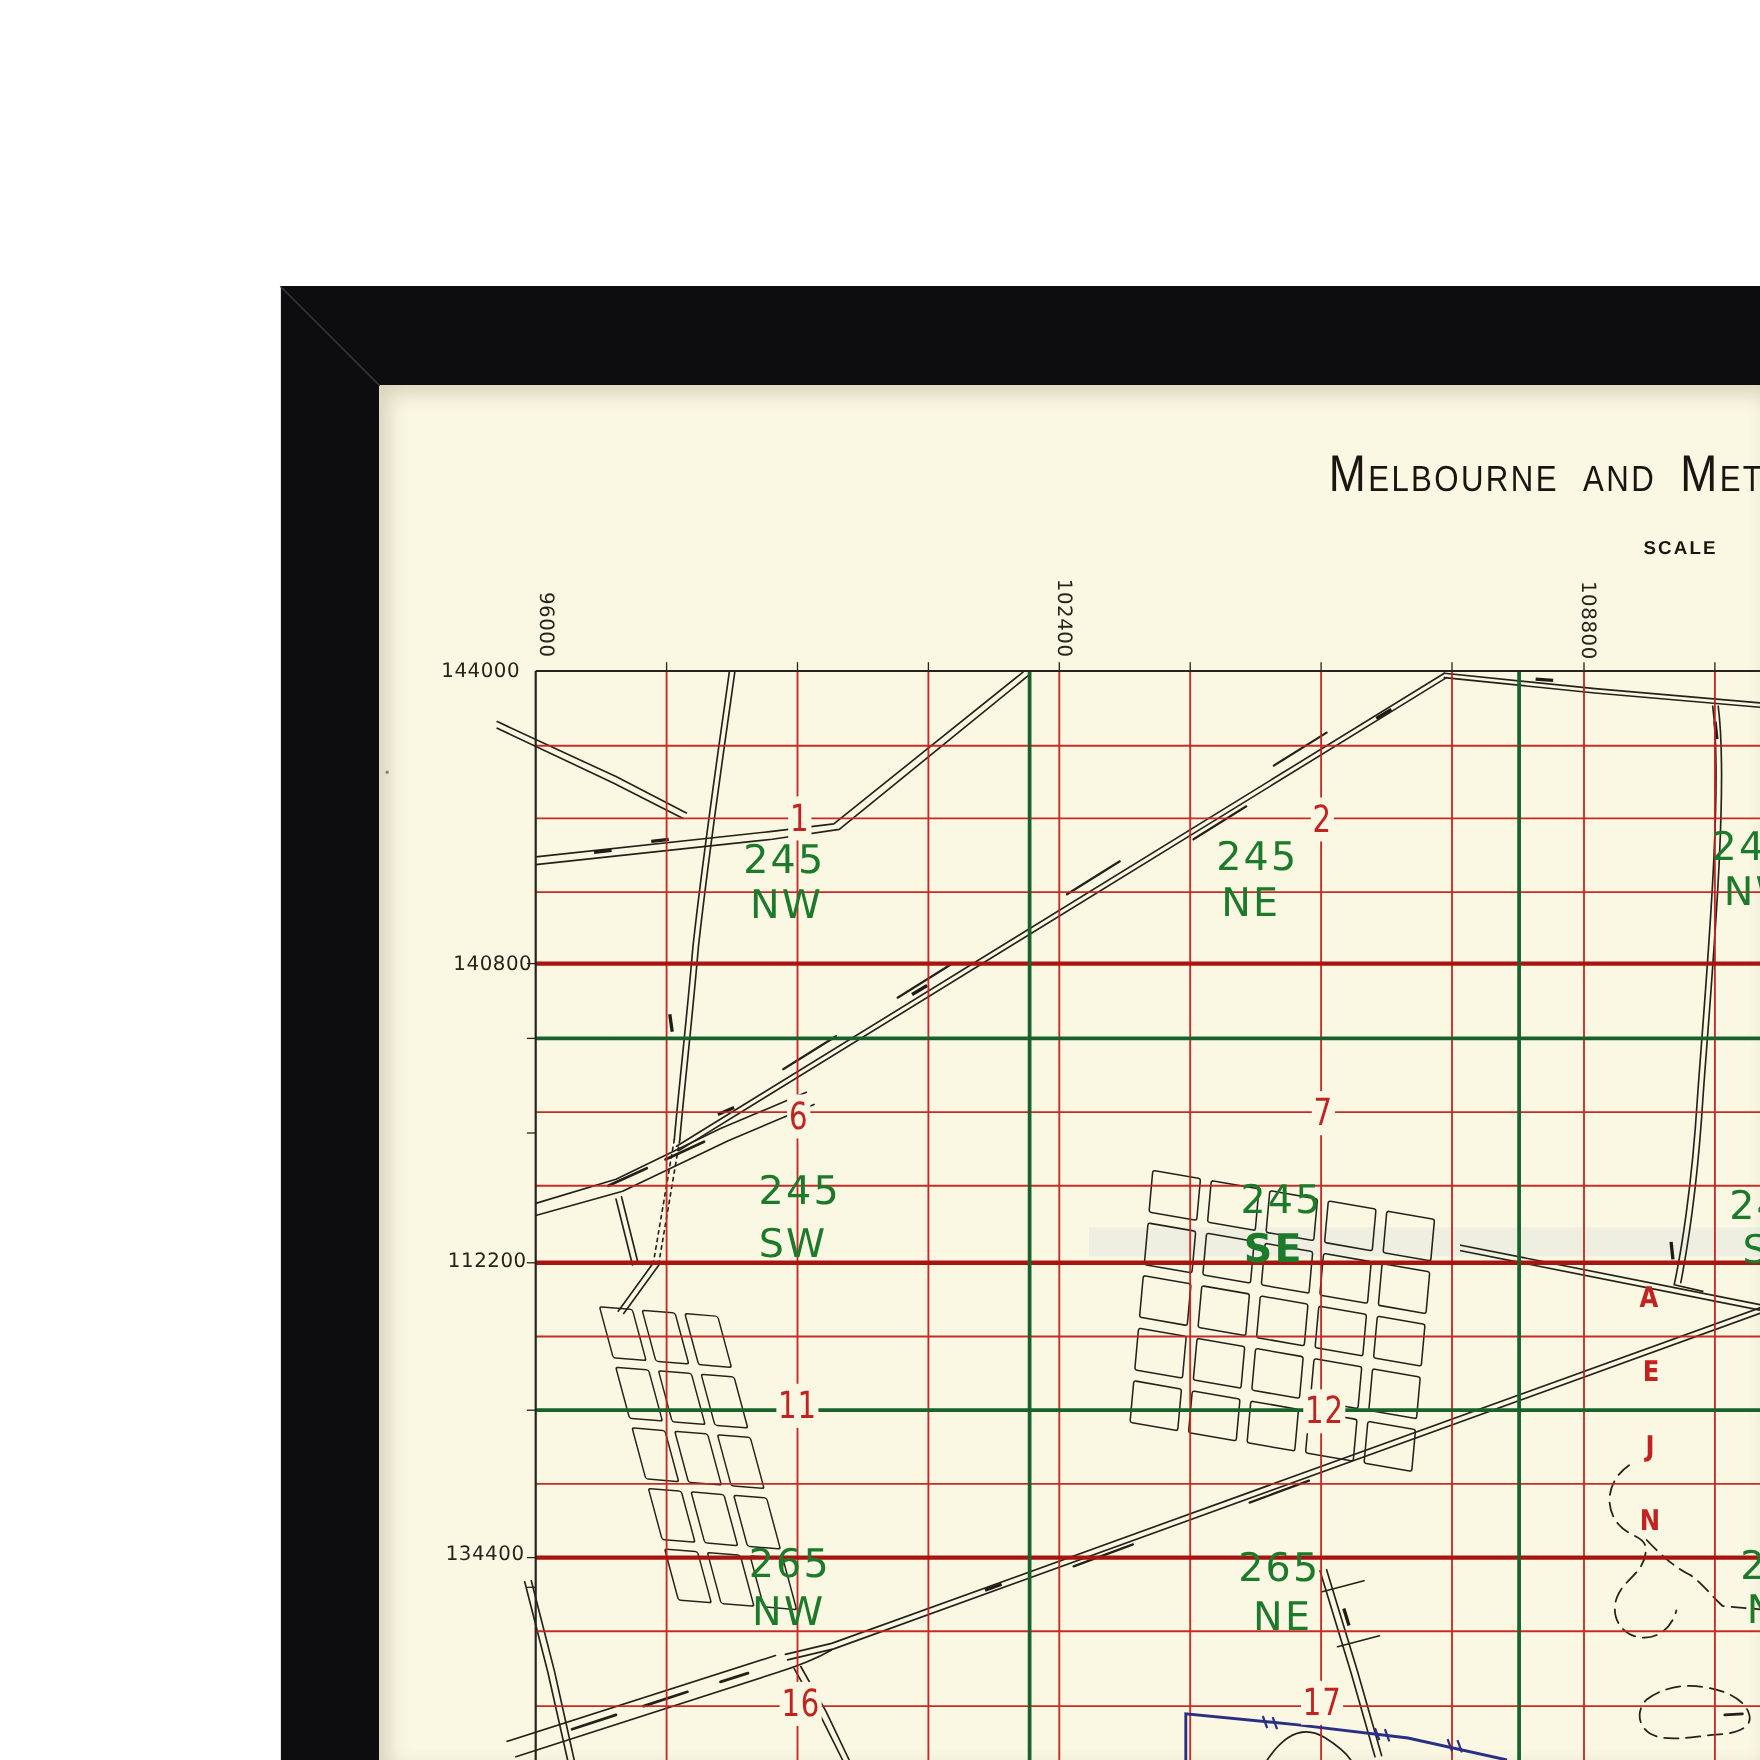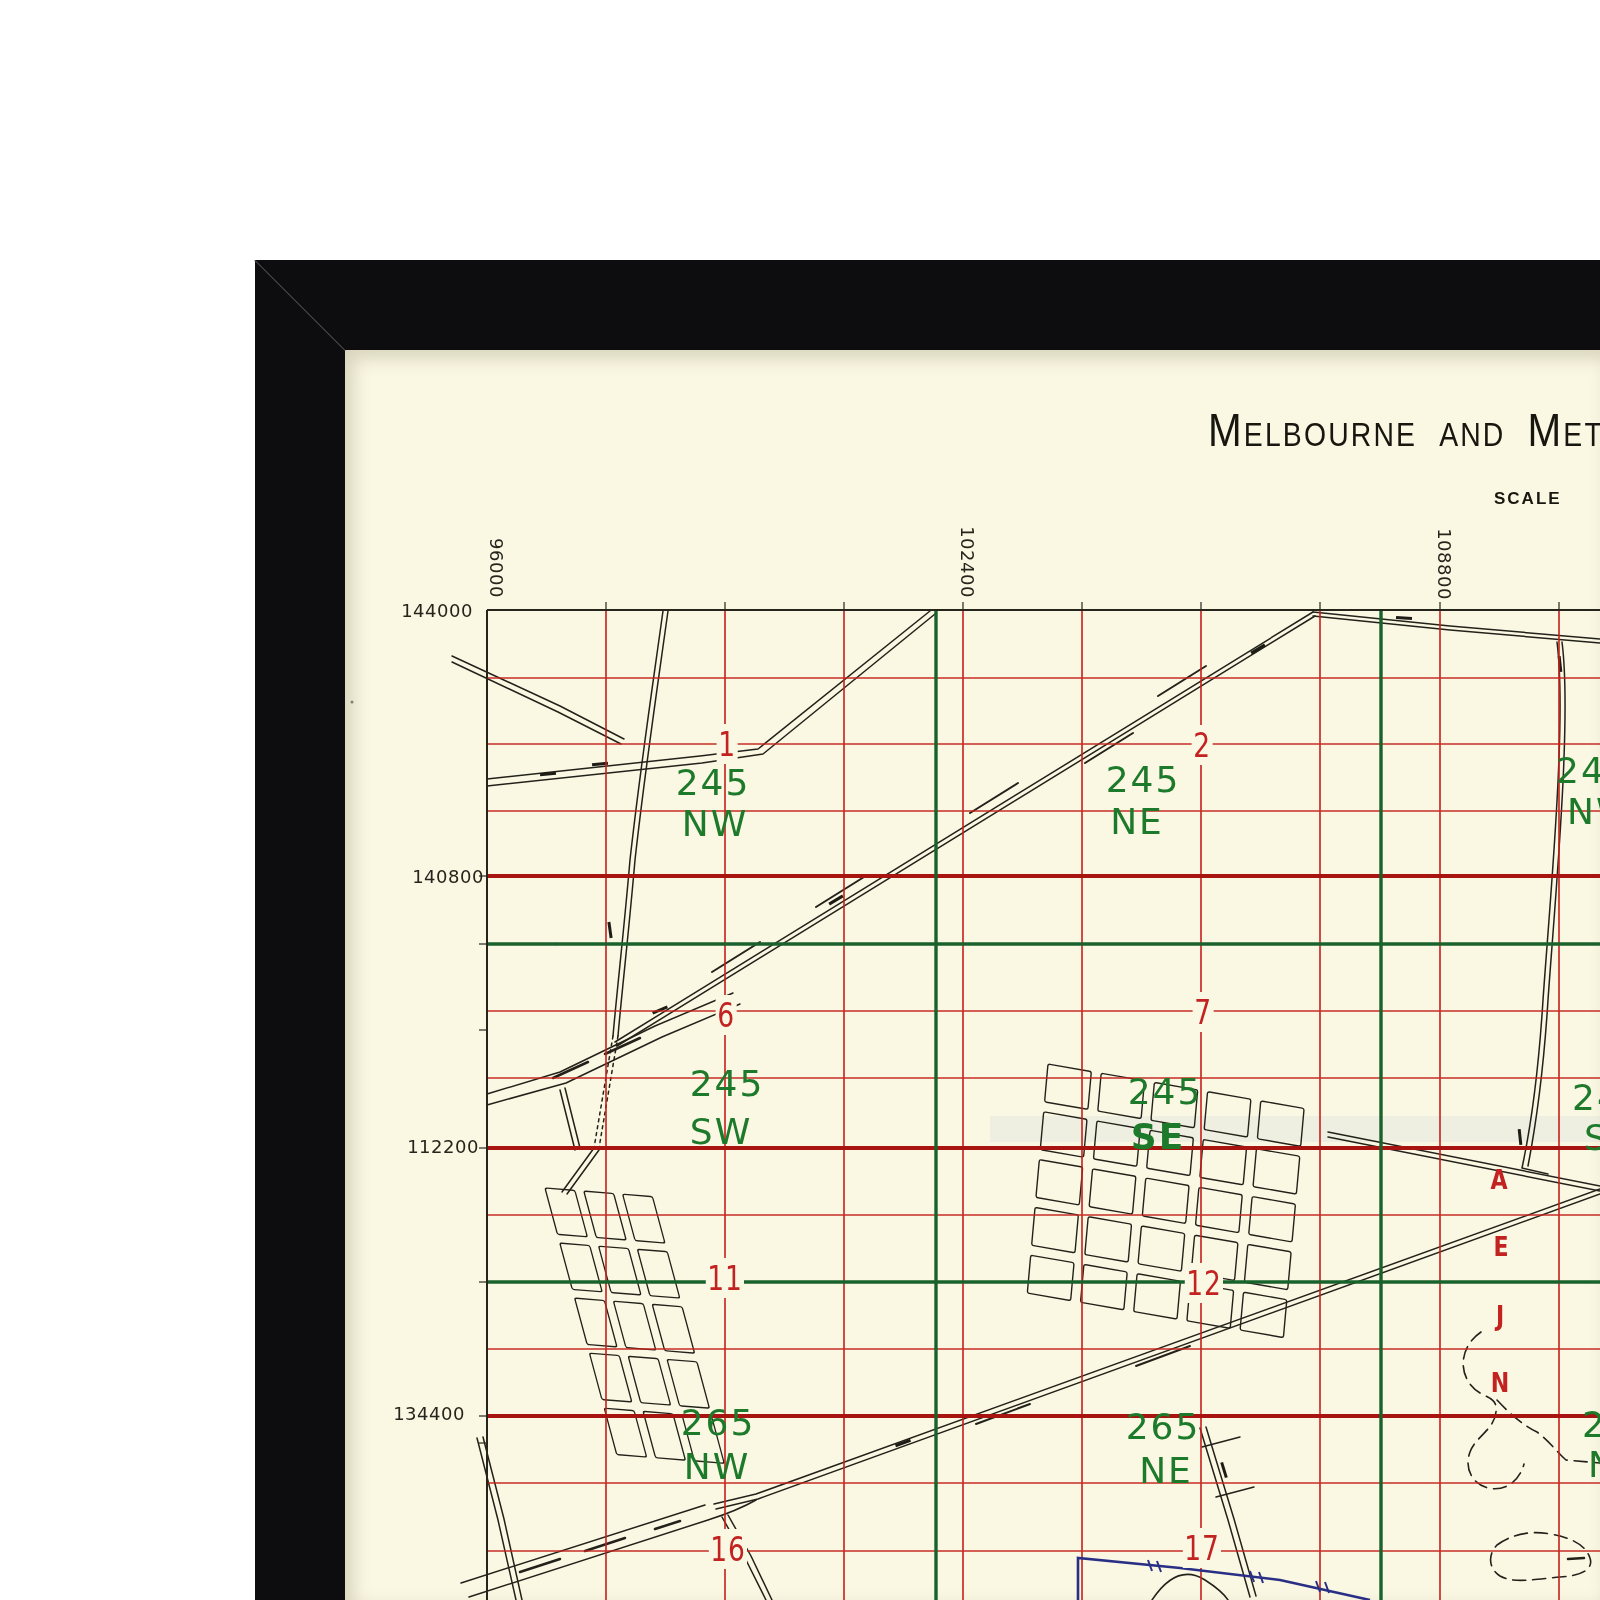--- a/index.html
+++ b/index.html
@@ -276,21 +276,21 @@
     </g>
   </g>
 </svg>
 
 <div class="title">Melbourne and Metrop</div>
 <div class="scale">SCALE</div>
 
 <div class="lbl coord" style="left:437px;top:610px;">144000</div>
 <div class="lbl coord" style="left:420px;top:876px;margin-left:28px;">140800</div>
 <div class="lbl coord" style="left:443px;top:1146px;">112200</div>
-<div class="lbl coord" style="left:429px;top:1413px;text-align:center;">134400</div>
+<div class="lbl coord" style="left:441px;top:1413px;text-align:center;">134400</div>
 
 <div class="lbl coord coord-top" style="left:496px;top:568px;">96000</div>
 <div class="lbl coord coord-top" style="left:967px;top:562px;">102400</div>
 <div class="lbl coord coord-top" style="left:1444px;top:564px;">108800</div>
 
 <div class="lbl sheet" style="left:713px;top:782px;">245</div>
 <div class="lbl sheet" style="left:715px;top:823px;">NW</div>
 <div class="lbl sheet" style="left:1143px;top:779px;">245</div>
 <div class="lbl sheet" style="left:1137px;top:821px;">NE</div>
 <div class="lbl sheet sheet-frag" style="left:1556px;top:770px;">246</div>

